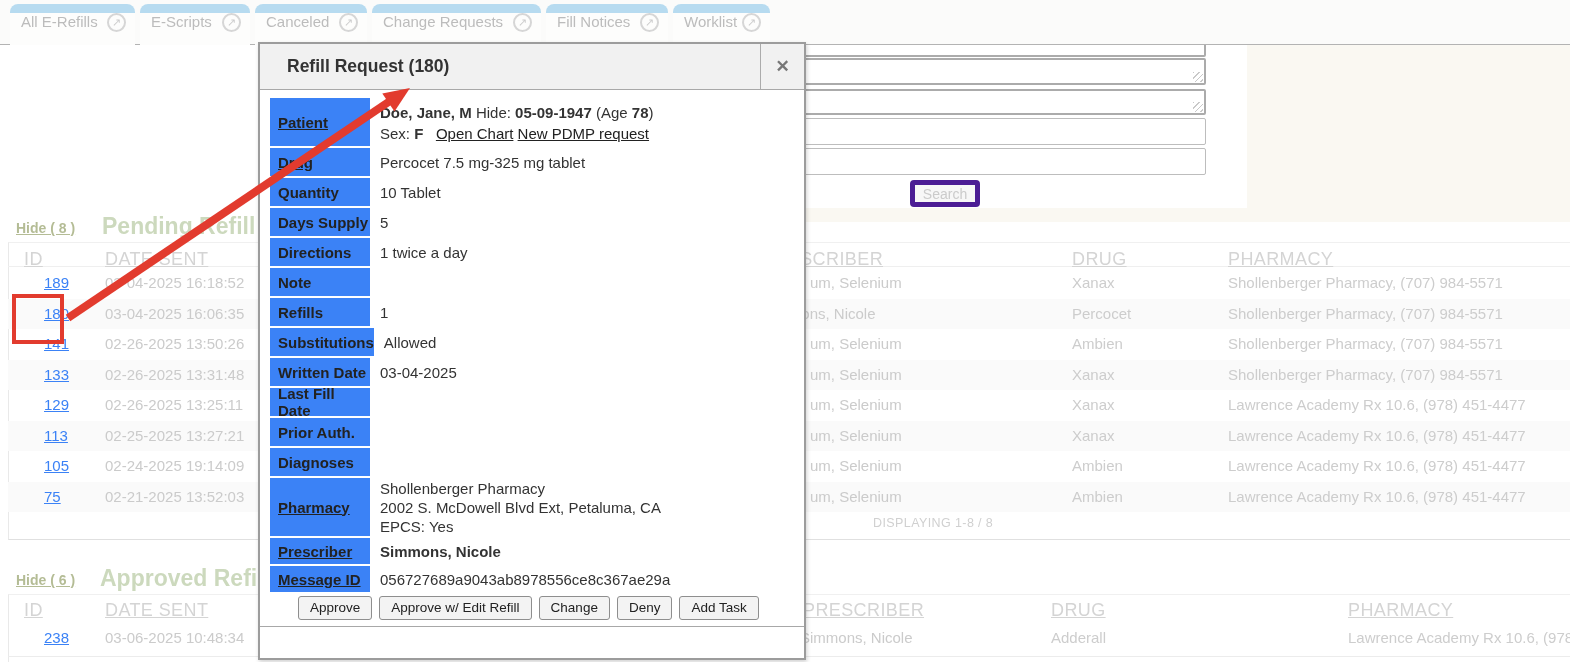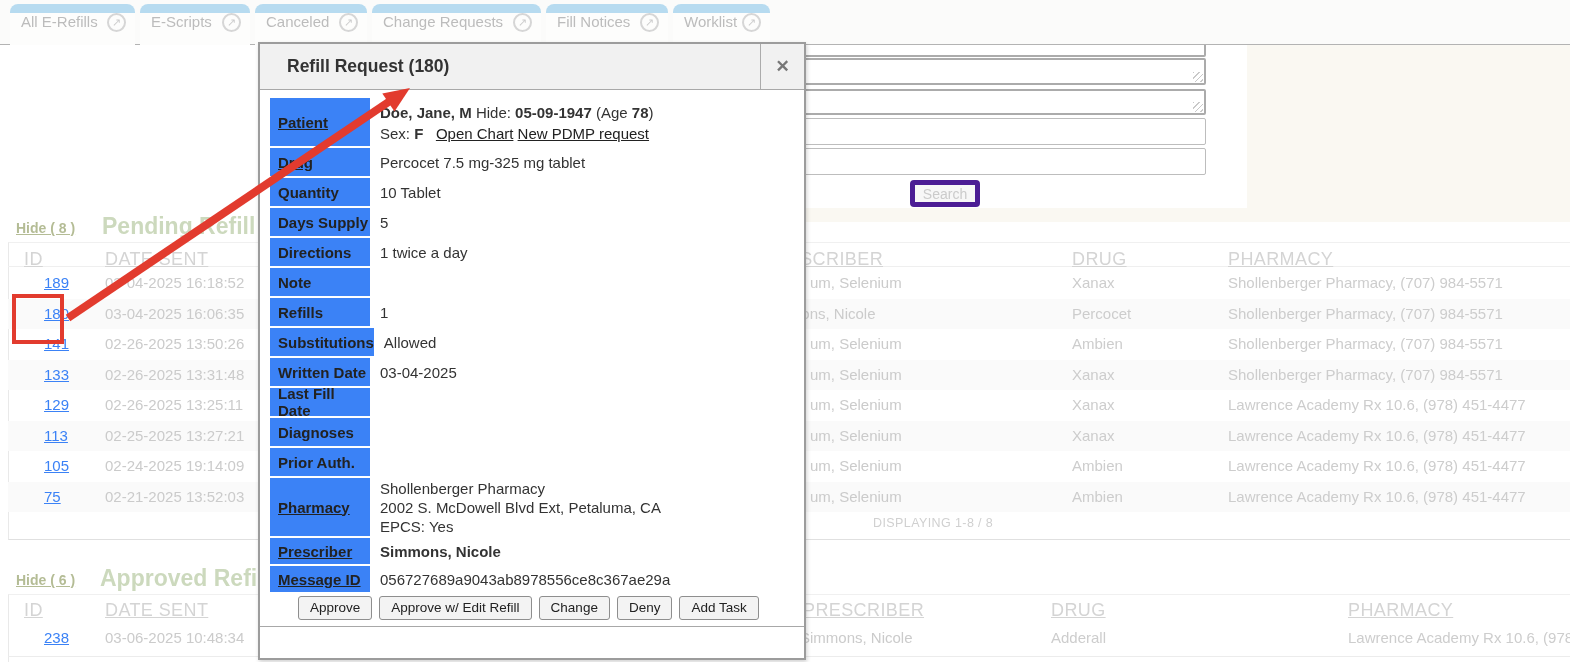--- a/index.html
+++ b/index.html
@@ -278,25 +278,25 @@
             <div class="mval">Allowed</div>
           </div>
           <div class="mrow r-single">
             <div class="mlabel">Written Date</div>
             <div class="mval">03-04-2025</div>
           </div>
           <div class="mrow r-single">
             <div class="mlabel">Last Fill Date</div>
           </div>
           <div class="mrow r-single">
+            <div class="mlabel">Prior Auth.</div>
+            <div class="mval"></div>
+          </div>
+          <div class="mrow r-single">
             <div class="mlabel">Diagnoses</div>
-            <div class="mval"></div>
-          </div>
-          <div class="mrow r-single">
-            <div class="mlabel">Prior Auth.</div>
             <div class="mval"></div>
           </div>
         </div>
 
       <div class="mrow r-pharm">
         <div class="mlabel link">Pharmacy</div>
         <div class="mval">
           <div>Shollenberger Pharmacy</div>
           <div>2002 S. McDowell Blvd Ext, Petaluma, CA</div>
           <div>EPCS: Yes</div>

